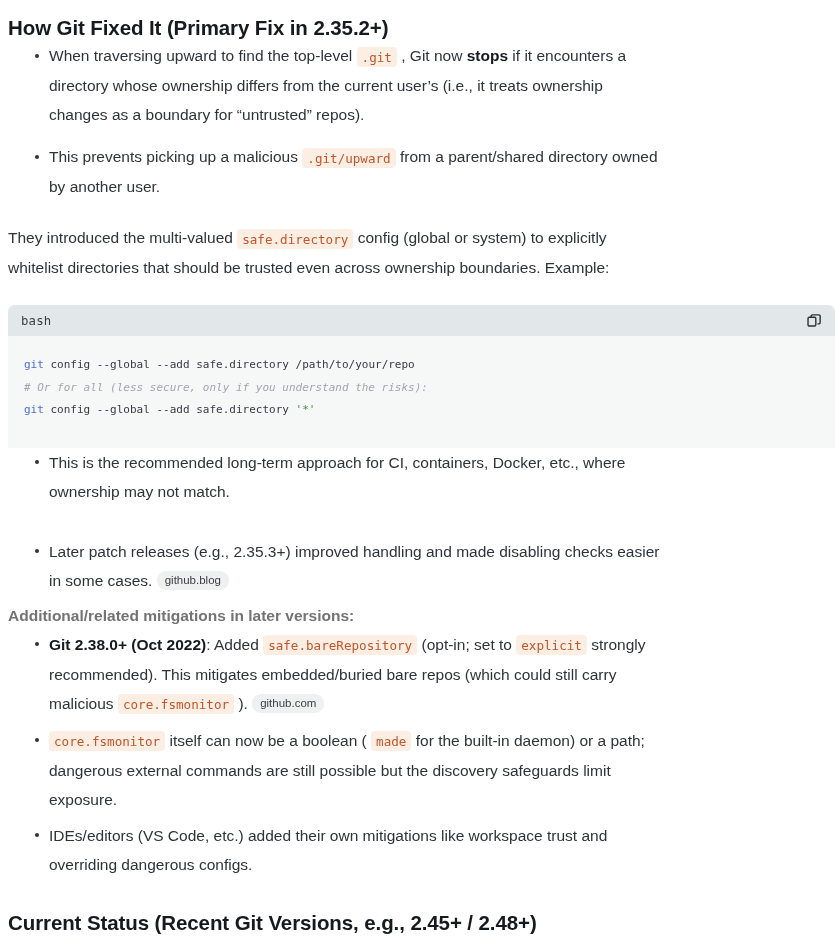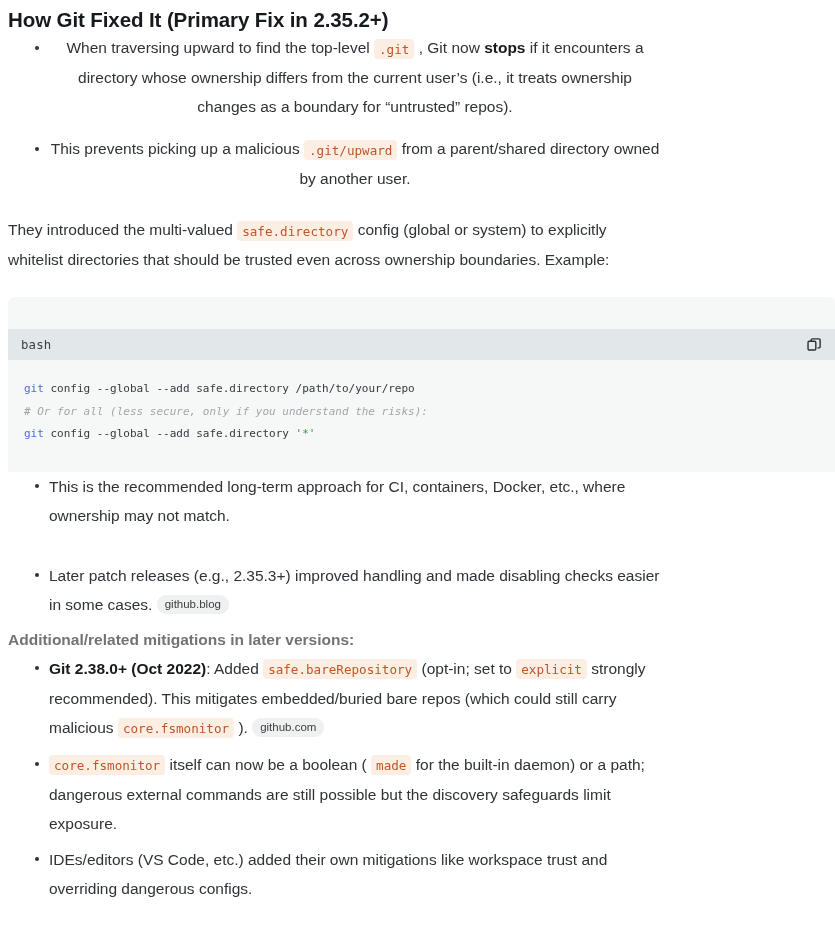--- a/index.html
+++ b/index.html
@@ -12,21 +12,21 @@
     height: 947px;
     overflow: hidden;
     font-family: "Liberation Sans", sans-serif;
     color: #2f3337;
     -webkit-font-smoothing: antialiased;
   }
 
   .page {
     width: 669px;
     box-sizing: border-box;
-    padding: 0 8px;
+    padding: 8px 8px;
   }
 
   
   h2.doc-h {
     font-size: 20.5px;
     line-height: 26px;
     font-weight: bold;
     color: #16191d;
     letter-spacing: -0.1px;
     margin: 0;
@@ -59,21 +59,21 @@
   ul.doc-ul > li::before {
     content: "";
     position: absolute;
     left: -14px;
     top: 12.5px;
     width: 4px;
     height: 4px;
     border-radius: 50%;
     background: #2f3337;
   }
-  .ul-first { padding-top: 13px; text-align: center; }
+  .ul-first { padding-top: 13px; }
   .ul-first > li + li { margin-top: 13px; }
 
   .ul-second { padding-top: 24px; }
   .ul-second > li + li { margin-top: 31px; }
 
   .ul-third { padding-top: 12px; }
   .ul-third > li + li { margin-top: 7px; }
 
   
   code.ic {
@@ -111,21 +111,20 @@
     width: 827px;
   }
   .cb-head {
     background: #e2e7e9;
     height: 31px;
     display: flex;
     align-items: center;
     justify-content: space-between;
     padding: 0 11px 0 13px;
     box-sizing: border-box;
-    margin-top: 32px;
   }
   .cb-lang {
     font-family: "DejaVu Sans Mono", "Liberation Mono", monospace;
     font-size: 12.3px;
     color: #3a3f44;
     letter-spacing: .2px;
   }
   .cb-copy {
     width: 20px;
     height: 20px;
@@ -190,14 +189,15 @@
     </ul>
 
   <p class="doc-p" style="padding-top:6px;font-weight:bold;color:#737373;">Additional/related mitigations in later versions:</p>
 
   <ul class="doc-ul ul-third">
       <li><strong>Git 2.38.0+ (Oct 2022)</strong><span>: Added </span><code class="ic">safe.bareRepository</code><span> (opt-in; set to </span><code class="ic">explicit</code><span> strongly recommended). This mitigates embedded/buried bare repos (which could still carry malicious </span><code class="ic">core.fsmonitor</code><span> ). </span><a class="cite">github.com</a></li>
       <li><code class="ic">core.fsmonitor</code><span> itself can now be a boolean ( </span><code class="ic">made</code><span> for the built-in daemon) or a path; dangerous external commands are still possible but the discovery safeguards limit exposure.</span></li>
       <li><span>IDEs/editors (VS Code, etc.) added their own mitigations like workspace trust and overriding dangerous configs.</span></li>
     </ul>
 
+  <h2 class="doc-h h-bottom">Current Status (Recent Git Versions, e.g., 2.45+ / 2.48+)</h2>
 
 </div>
 
 </body></html>

